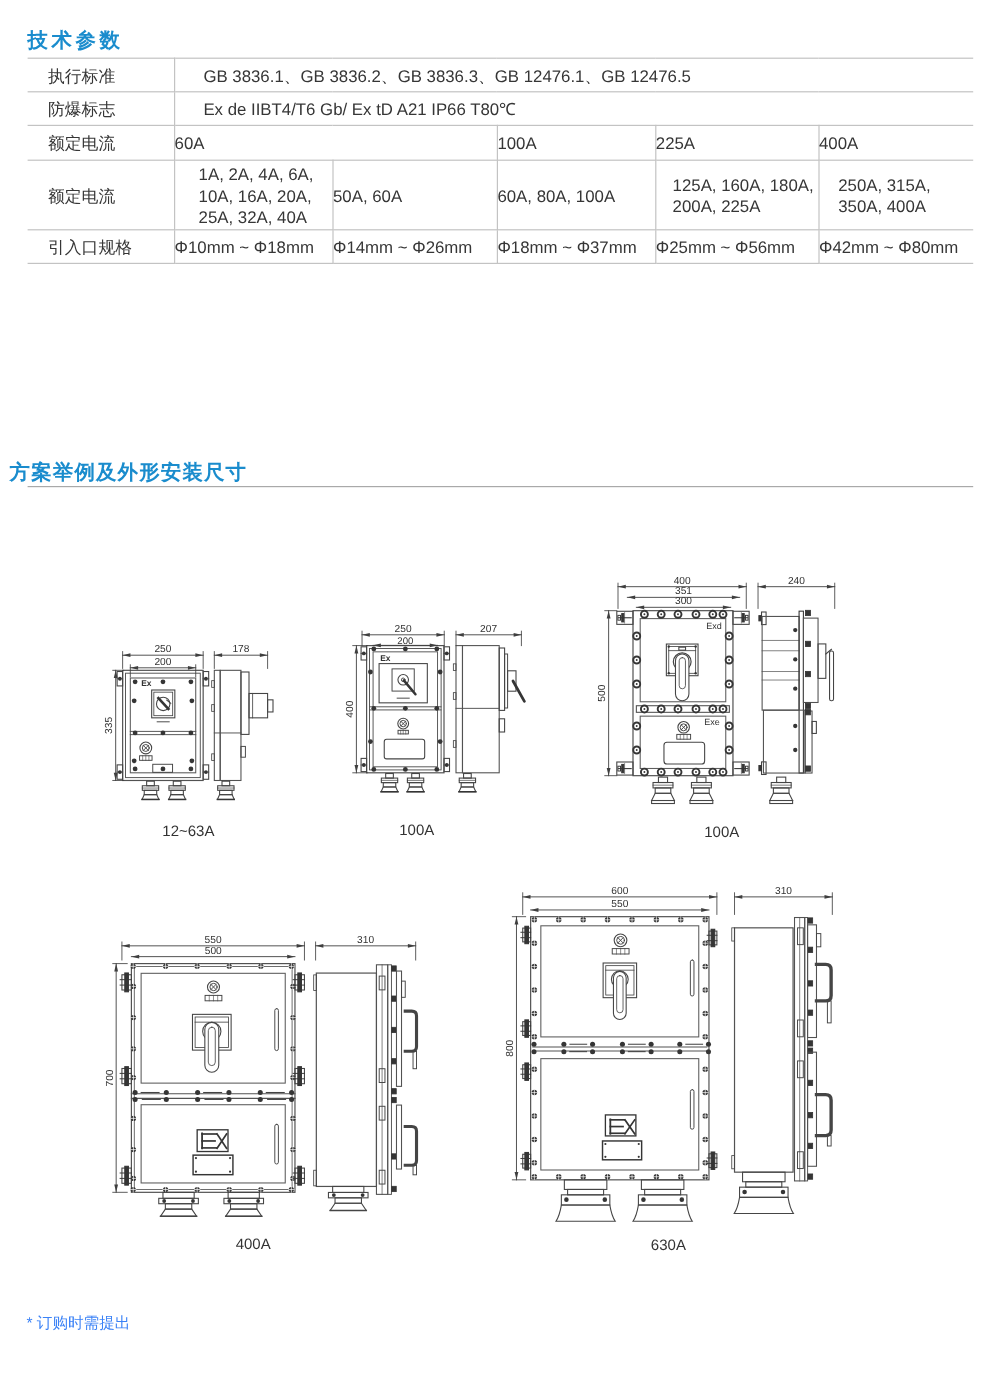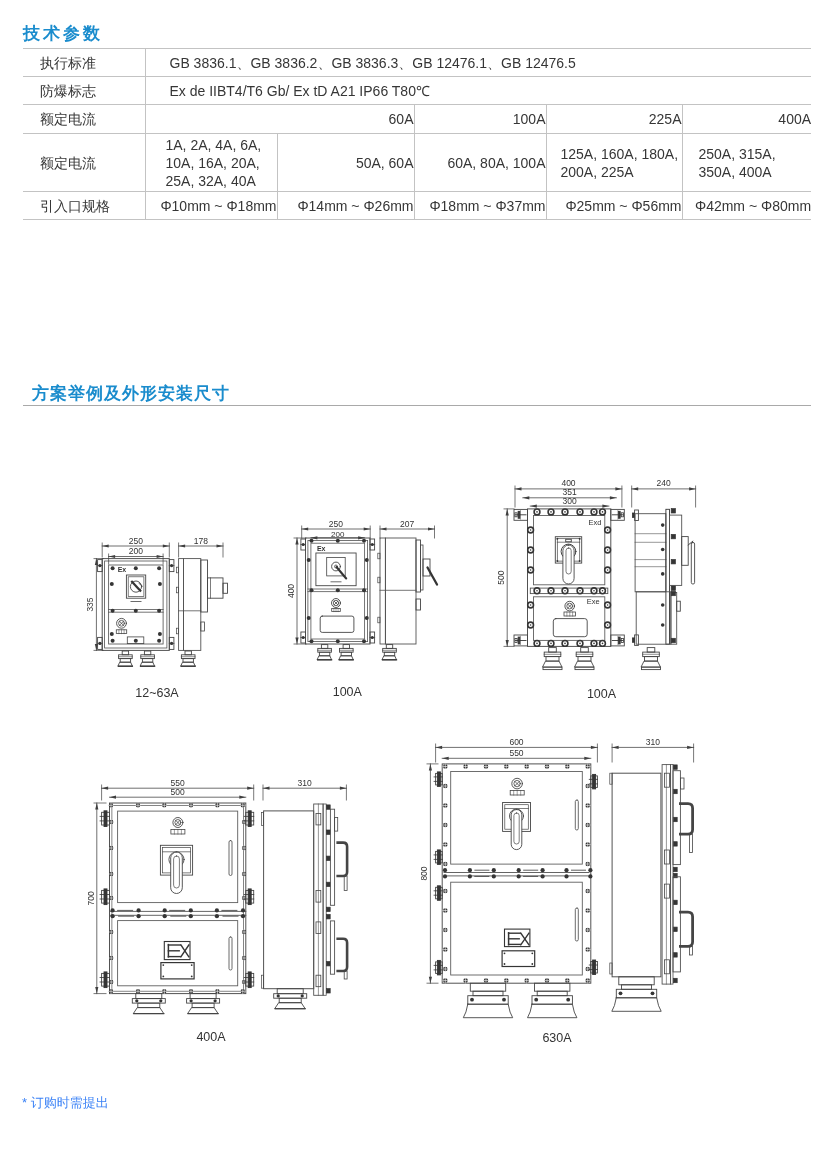--- a/index.html
+++ b/index.html
@@ -1,22 +1,22 @@
 <!DOCTYPE html>
 <html><head>
 <meta charset="utf-8">
 <style>
 html,body{margin:0;padding:0;background:#fff;}
 body{width:828px;height:1150px;font-family:"Liberation Sans",sans-serif;}
 .page{position:relative;width:828px;height:1150px;overflow:hidden;}
 .t1{position:absolute;left:23px;top:22px;font-size:17px;font-weight:bold;color:#1a8ccd;letter-spacing:3px;}
-.t2{position:absolute;left:32px;top:382px;font-size:17px;font-weight:bold;color:#1a8ccd;letter-spacing:1px;}
+.t2{position:absolute;left:8px;top:382px;font-size:17px;font-weight:bold;color:#1a8ccd;letter-spacing:1px;}
 .t2line{position:absolute;left:23px;top:405px;width:788px;height:0;border-top:1px solid #a9a9a9;}
 table.spec{position:absolute;left:23px;top:48px;width:788px;border-collapse:collapse;table-layout:fixed;font-size:14px;color:#363636;}
-table.spec td{border:1px solid #c3c3c3;text-align:right;vertical-align:middle;padding:0;line-height:18px;}
+table.spec td{border:1px solid #c3c3c3;text-align:left;vertical-align:middle;padding:0;line-height:18px;}
 table.spec tr td:first-child{border-left:none;text-align:left;padding-left:17px;}
 table.spec tr td:last-child{border-right:none;}
 td.L{text-align:left !important;padding-left:24px !important;}
 td.L2{text-align:left !important;padding-left:14px !important;}
 small.f{font-size:11px;}
 .dia{font-size:14px;}
 .foot{position:absolute;left:22px;top:1094px;font-size:13px;color:#3b82f6;}
 svg.draw{position:absolute;left:0;top:0;}
 svg.draw text{font-family:"Liberation Sans",sans-serif;fill:#333;}
 </style>

